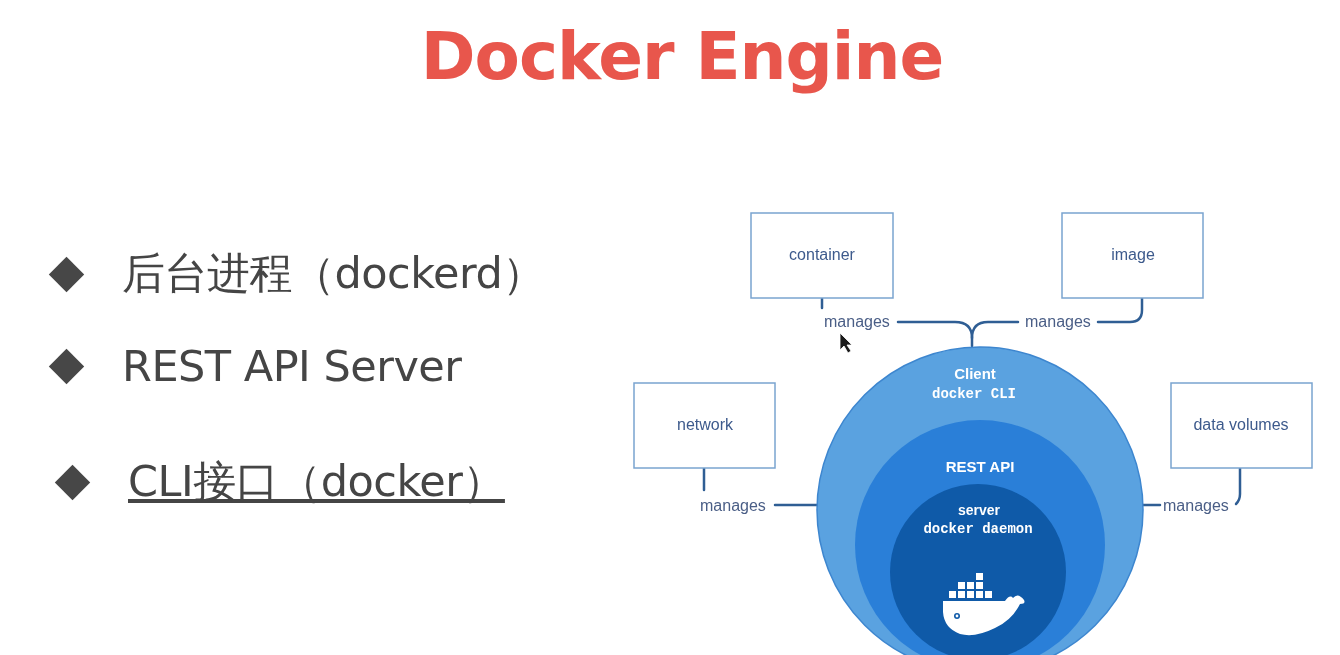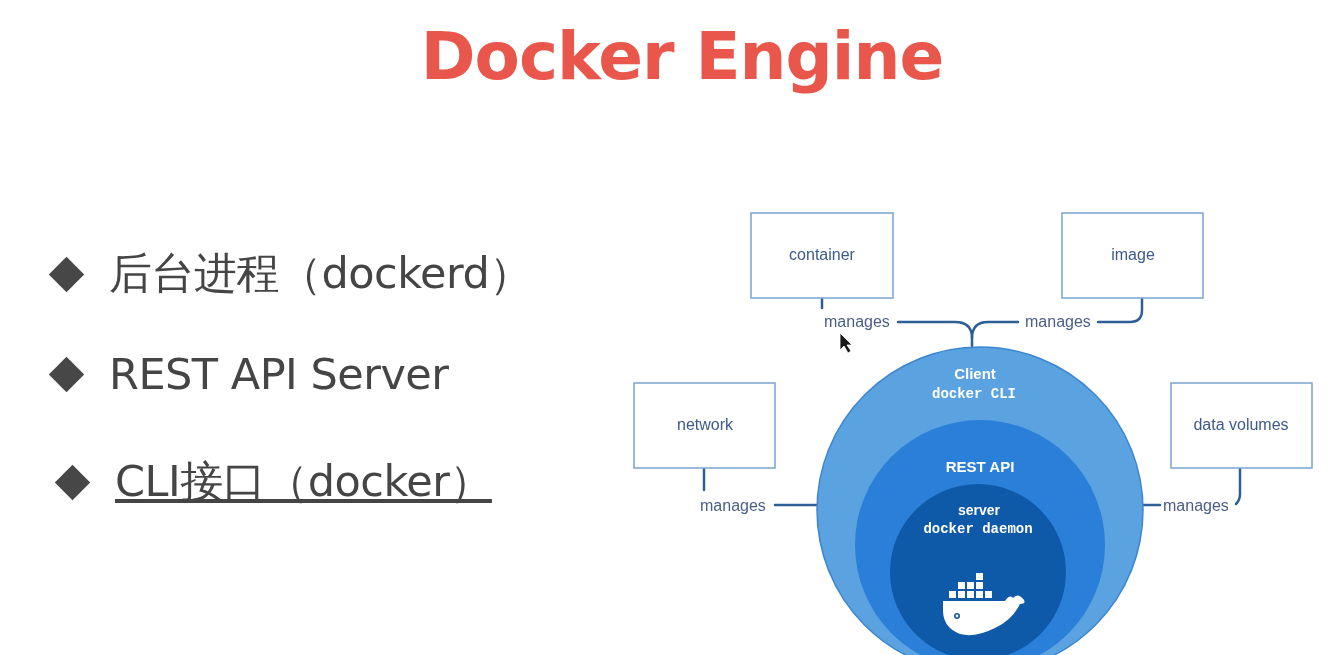--- a/index.html
+++ b/index.html
@@ -15,37 +15,37 @@
     letter-spacing: -1px;
   }
   .bullet {
     position: absolute; left: 46px; display: flex; align-items: center;
     color: #454545; font-size: 43px; font-family: "DejaVu Sans", sans-serif;
   }
   .bullet .diamond {
     width: 25px; height: 25px; background: #474747;
     transform: rotate(45deg); margin-right: 30px; margin-left: 8px; flex: none;
   }
-  .bullet .text { white-space: nowrap; letter-spacing: -0.5px; }
+  .bullet .text { white-space: nowrap; letter-spacing: -0.5px; margin-left: 13px; }
   #diagram { position: absolute; left: 0; top: 0; }
   .box-label { font-family: "Liberation Sans", sans-serif; font-size: 16px; fill: #3d5a8c; }
   .manages { font-family: "Liberation Sans", sans-serif; font-size: 16px; fill: #4a5e86; }
   .circ-label { font-family: "Liberation Sans", sans-serif; fill: #ffffff; font-weight: bold; }
   .mono { font-family: "Liberation Mono", monospace; fill: #ffffff; font-weight: bold; }
 </style>
 </head>
 <body>
 
 <div class="title">Docker Engine</div>
 
 <div class="bullet" style="top:245px;">
   <span class="diamond"></span>
   <span class="text">后台进程（dockerd）</span>
 </div>
-<div class="bullet" style="top:349px;">
+<div class="bullet" style="top:341px;">
   <span class="diamond"></span>
   <span class="text">REST API Server</span>
 </div>
 <div class="bullet" style="top:453px; left:52px;text-decoration:underline;">
   <span class="diamond"></span>
   <span class="text">CLI接口（docker）</span>
 </div>
 
 <svg id="diagram" width="1340" height="655">
 

